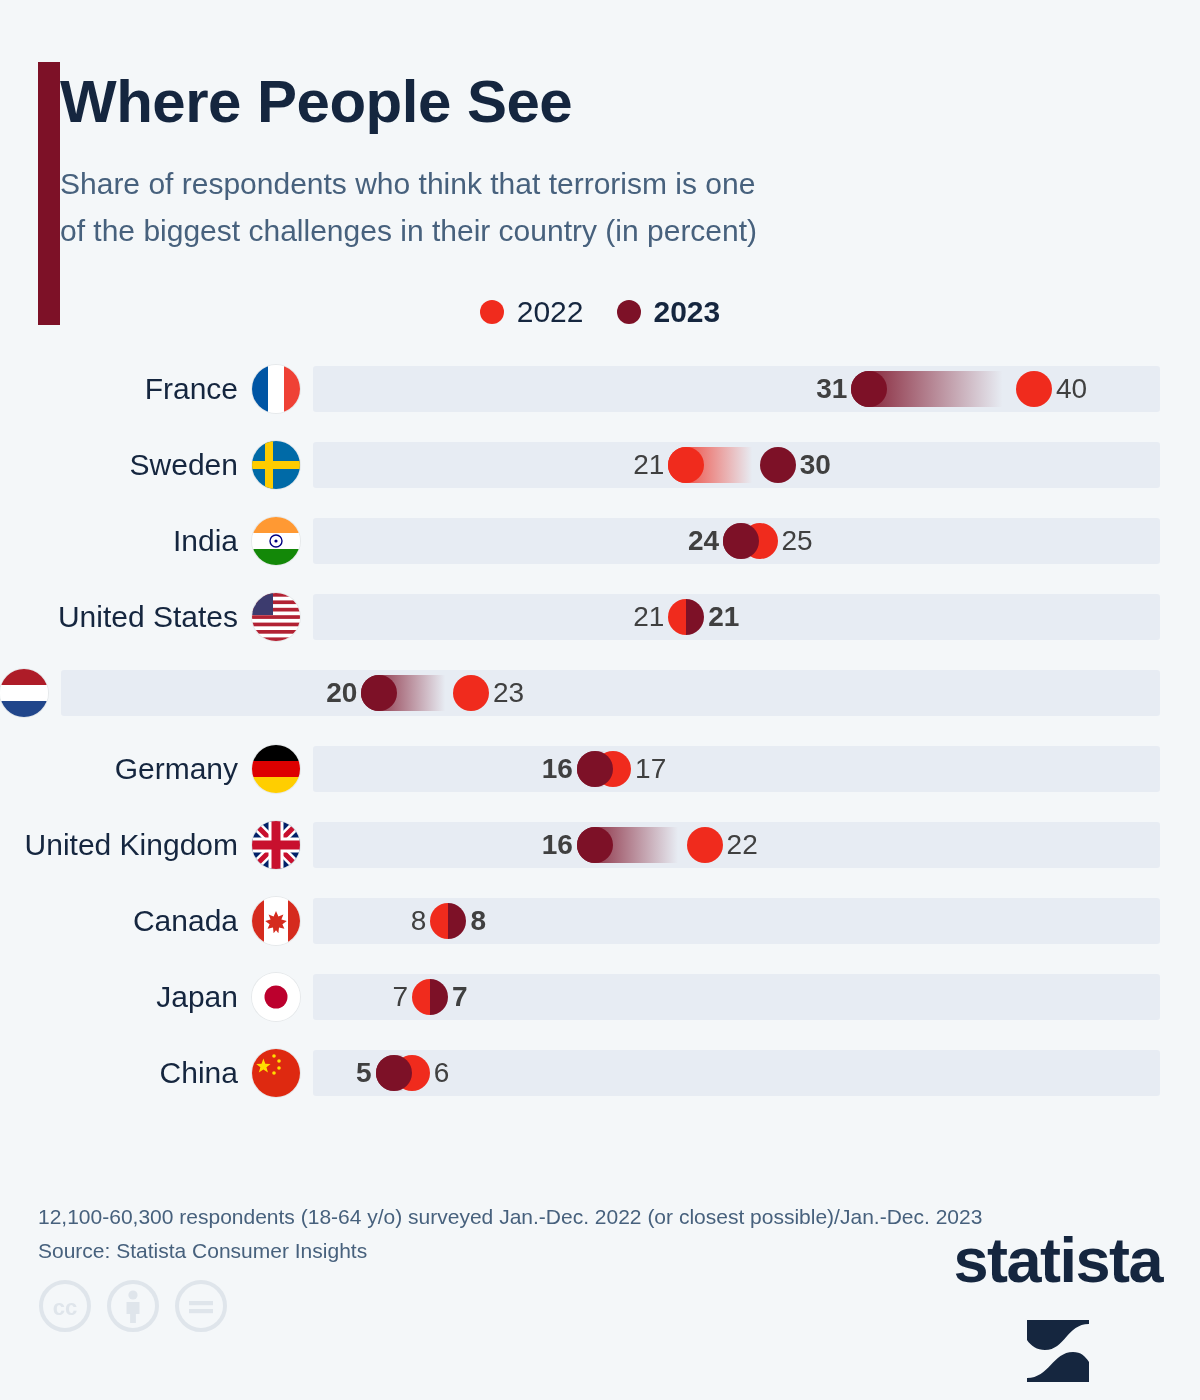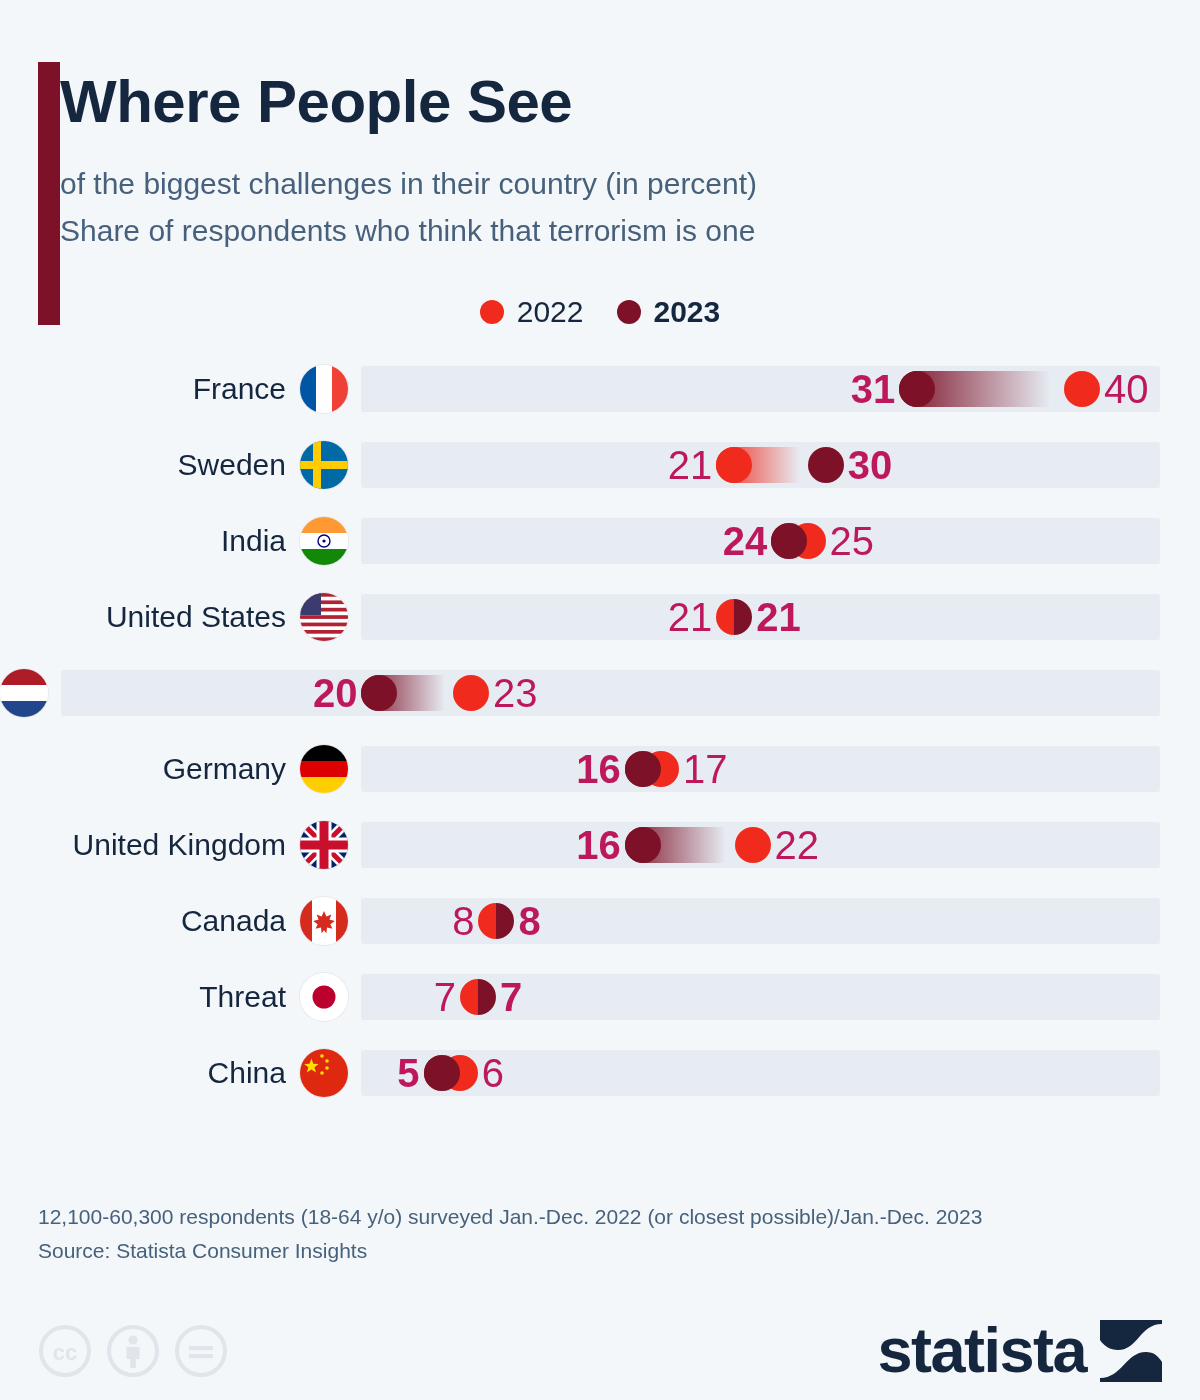--- a/index.html
+++ b/index.html
@@ -75,21 +75,21 @@
     margin-top: 22px;
     position: relative;
   }
   .row {
     position: relative;
     height: 76px;
     display: flex;
     align-items: center;
   }
   .row-label {
-    width: 300px;
+    width: 252px;
     text-align: right;
     font-size: 30px;
     color: #15263f;
     padding-right: 14px;
     white-space: nowrap;
     flex: none;
   }
   .flag {
     width: 48px;
     height: 48px;
@@ -134,22 +134,22 @@
   }
   .dot-2022 { background: #f02b1d; }
   .dot-2023 { background: #7d1127; }
   .dot-split {
     background: linear-gradient(to right, #f02b1d 0 50%, #7d1127 50% 100%);
   }
   .val {
     position: absolute;
     top: 50%;
     transform: translateY(-50%);
-    font-size: 40px;
-    color: #be185d;
+    font-size: 28px;
+    color: #404040;
     white-space: nowrap;
   }
   .val.bold { font-weight: 700; }
   .val.left { text-align: right; }
 
   
   .footer {
     position: absolute;
     left: 38px;
     right: 38px;
@@ -168,41 +168,41 @@
     position: absolute;
     bottom: 18px;
     left: 0;
     right: 0;
     display: flex;
     align-items: center;
     justify-content: space-between;
   }
   .cc-icons { display: flex; gap: 14px; align-items: center; }
   .cc-icon { width: 54px; height: 54px; display: block; }
-  .logo { display: flex; align-items: center; gap: 14px; }
+  .logo { display: flex; align-items: center; gap: 28px; flex-direction: column; }
   .logo-text {
     font-size: 63px;
     font-weight: 700;
     color: #15263f;
     letter-spacing: -1.5px;
     line-height: 1;
   }
   .logo-mark { width: 62px; height: 62px; display: block; }
 </style>
 </head>
 <body>
 
 <div class="header">
   <div class="accent-bar"></div>
   <h1 class="title">
     <span class="ln">Where People See</span>
   </h1>
   <div class="subtitle">
+    <span class="ln">Share of respondents who think that terrorism is one</span>
     <span class="ln">of the biggest challenges in their country (in percent)</span>
-    <span class="ln">Share of respondents who think that terrorism is one</span>
   </div>
 </div>
 
 <div class="legend">
   <div class="legend-item">
     <span class="legend-dot dot-2022"></span>
     <span class="legend-label">2022</span>
   </div>
   <div class="legend-item">
     <span class="legend-dot dot-2023"></span>
@@ -328,21 +328,21 @@
         </svg>
       </div>
       <div class="track-wrap">
         <div class="track"></div>
         <div class="dot dot-split" style="left: 148.4px;"></div>
         <div class="val left" style="right: calc(100% - 126.4px);">8</div>
         <div class="val bold" style="left: 170.4px;">8</div>
       </div>
     </div>
     <div class="row">
-      <div class="row-label">Threat</div>
+      <div class="row-label">Japan</div>
       <div class="flag">
         <svg viewBox="0 0 48 48">
           <use href="#flag-jp"></use>
         </svg>
       </div>
       <div class="track-wrap">
         <div class="track"></div>
         <div class="dot dot-split" style="left: 130.1px;"></div>
         <div class="val left" style="right: calc(100% - 108.1px);">7</div>
         <div class="val bold" style="left: 152.1px;">7</div>

